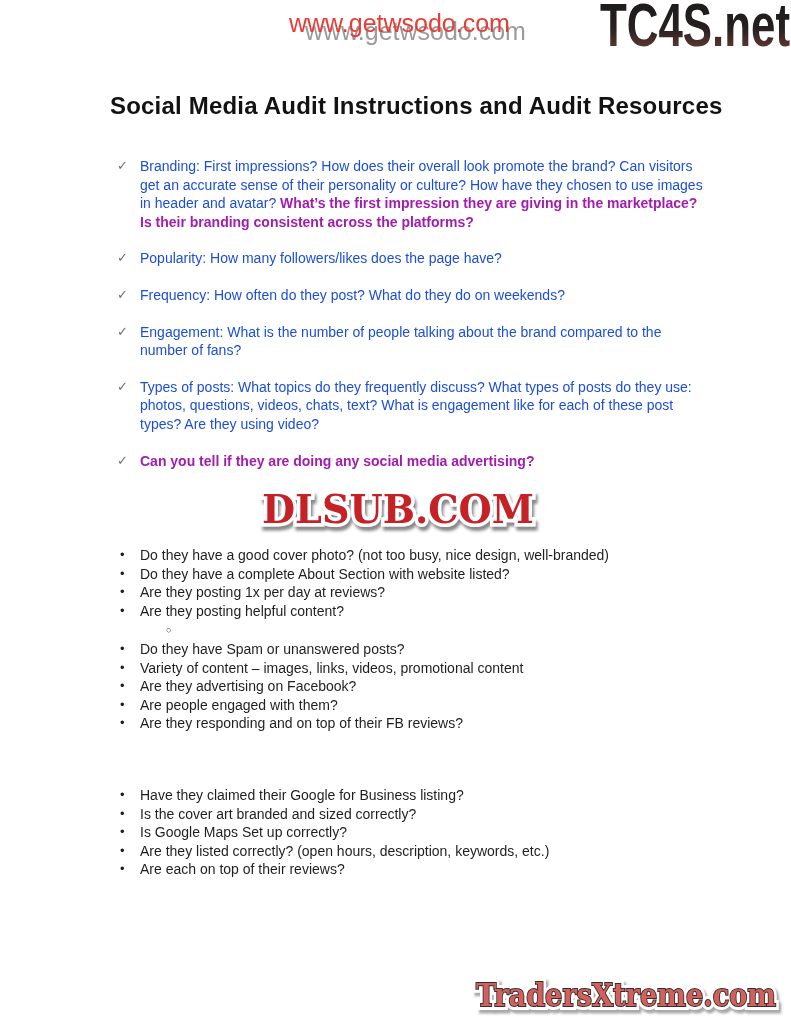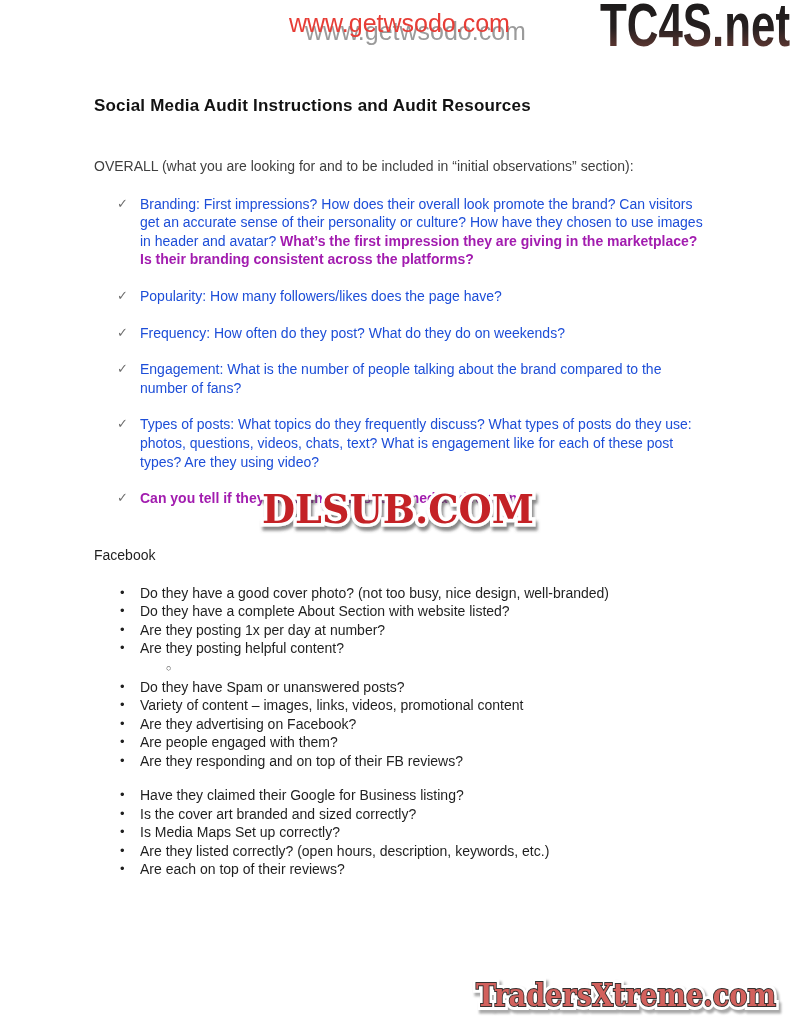--- a/index.html
+++ b/index.html
@@ -10,21 +10,21 @@
   
   .wm-top{position:absolute;left:0;top:0;width:100%;height:60px;}
   .wm-top .gray{position:absolute;left:305px;top:17px;font-size:25px;color:#9b9b9b;white-space:nowrap;}
   .wm-top .red{position:absolute;left:289px;top:9px;font-size:25px;color:#e73d36;white-space:nowrap;}
 
   
   .logo-tc4s{position:absolute;left:597px;top:-3px;width:196px;height:56px;}
 
   
   .doc{position:absolute;left:94px;top:0;width:616px;height:1024px;font-size:14px;line-height:18.6px;color:#1f1f1f;}
-  .doc-title{position:absolute;left:0;top:94px;font-size:17px;line-height:24px;font-weight:bold;color:#121212;letter-spacing:.2px;white-space:nowrap;}
+  .doc-title{position:absolute;left:16px;top:94px;font-size:24px;line-height:24px;font-weight:bold;color:#121212;letter-spacing:.2px;white-space:nowrap;}
   .sec{position:absolute;left:0;width:616px;}
   .sec-overall{top:157px;}
   .sec-facebook{top:546px;}
   .sec-google{top:786px;}
   .intro{color:#3f3f3f;margin:0 0 19px 0;}
   .heading{color:#1f1f1f;margin:0 0 19px 0;}
 
   .li{display:flex;align-items:flex-start;}
   .check-item{padding-left:23px;margin-bottom:18px;}
   .check-item .marker{flex:0 0 23px;color:#6e6e6e;font-size:13px;}
@@ -60,21 +60,20 @@
         <stop offset="1" stop-color="#7c443c"></stop>
       </linearGradient>
     </defs>
     <text x="3" y="49" font-size="62" fill="url(#tcgrad)" textLength="190" lengthAdjust="spacingAndGlyphs">TC4S.net</text>
   </svg>
 
   <div class="doc">
     <div class="doc-title">Social Media Audit Instructions and Audit Resources</div>
 
     <div class="sec sec-overall">
-      <p class="intro">OVERALL (what you are looking for and to be included in “initial observations” section):</p>
 
       <div class="li check-item">
         <span class="marker">✓</span>
         <span class="li-text"><span class="t-gray">Branding: First impressions? How does their overall look promote the brand? Can visitors get an accurate sense of their personality or culture? How have they chosen to use images in header and avatar? </span><span class="t-black">What’s the first impression they are giving in the marketplace? Is their branding consistent across the platforms?</span></span>
       </div>
       <div class="li check-item">
         <span class="marker">✓</span>
         <span class="li-text"><span class="t-gray">Popularity: How many followers/likes does the page have?</span></span>
       </div>
       <div class="li check-item">
@@ -89,32 +88,31 @@
         <span class="marker">✓</span>
         <span class="li-text"><span class="t-gray">Types of posts: What topics do they frequently discuss? What types of posts do they use: photos, questions, videos, chats, text? What is engagement like for each of these post types? Are they using video?</span></span>
       </div>
       <div class="li check-item">
         <span class="marker">✓</span>
         <span class="li-text"><span class="t-black">Can you tell if they are doing any social media advertising?</span></span>
       </div>
     </div>
 
     <div class="sec sec-facebook">
-      <p class="heading">Facebook</p>
       <div class="li b-item">
           <span class="marker">•</span>
           <span class="li-text">Do they have a good cover photo? (not too busy, nice design, well-branded)</span>
         </div>
       <div class="li b-item">
           <span class="marker">•</span>
           <span class="li-text">Do they have a complete About Section with website listed?</span>
         </div>
       <div class="li b-item">
           <span class="marker">•</span>
-          <span class="li-text">Are they posting 1x per day at number?</span>
+          <span class="li-text">Are they posting 1x per day at reviews?</span>
         </div>
       <div class="li b-item">
           <span class="marker">•</span>
           <span class="li-text">Are they posting helpful content?</span>
         </div>
       <div class="li sub-item">
           <span class="marker">○</span>
         </div>
       <div class="li b-item">
           <span class="marker">•</span>
@@ -142,21 +140,21 @@
       <div class="li b-item">
           <span class="marker">•</span>
           <span class="li-text">Have they claimed their Google for Business listing?</span>
         </div>
       <div class="li b-item">
           <span class="marker">•</span>
           <span class="li-text">Is the cover art branded and sized correctly?</span>
         </div>
       <div class="li b-item">
           <span class="marker">•</span>
-          <span class="li-text">Is Media Maps Set up correctly?</span>
+          <span class="li-text">Is Google Maps Set up correctly?</span>
         </div>
       <div class="li b-item">
           <span class="marker">•</span>
           <span class="li-text">Are they listed correctly? (open hours, description, keywords, etc.)</span>
         </div>
       <div class="li b-item">
           <span class="marker">•</span>
           <span class="li-text">Are each on top of their reviews?</span>
         </div>
     </div>

